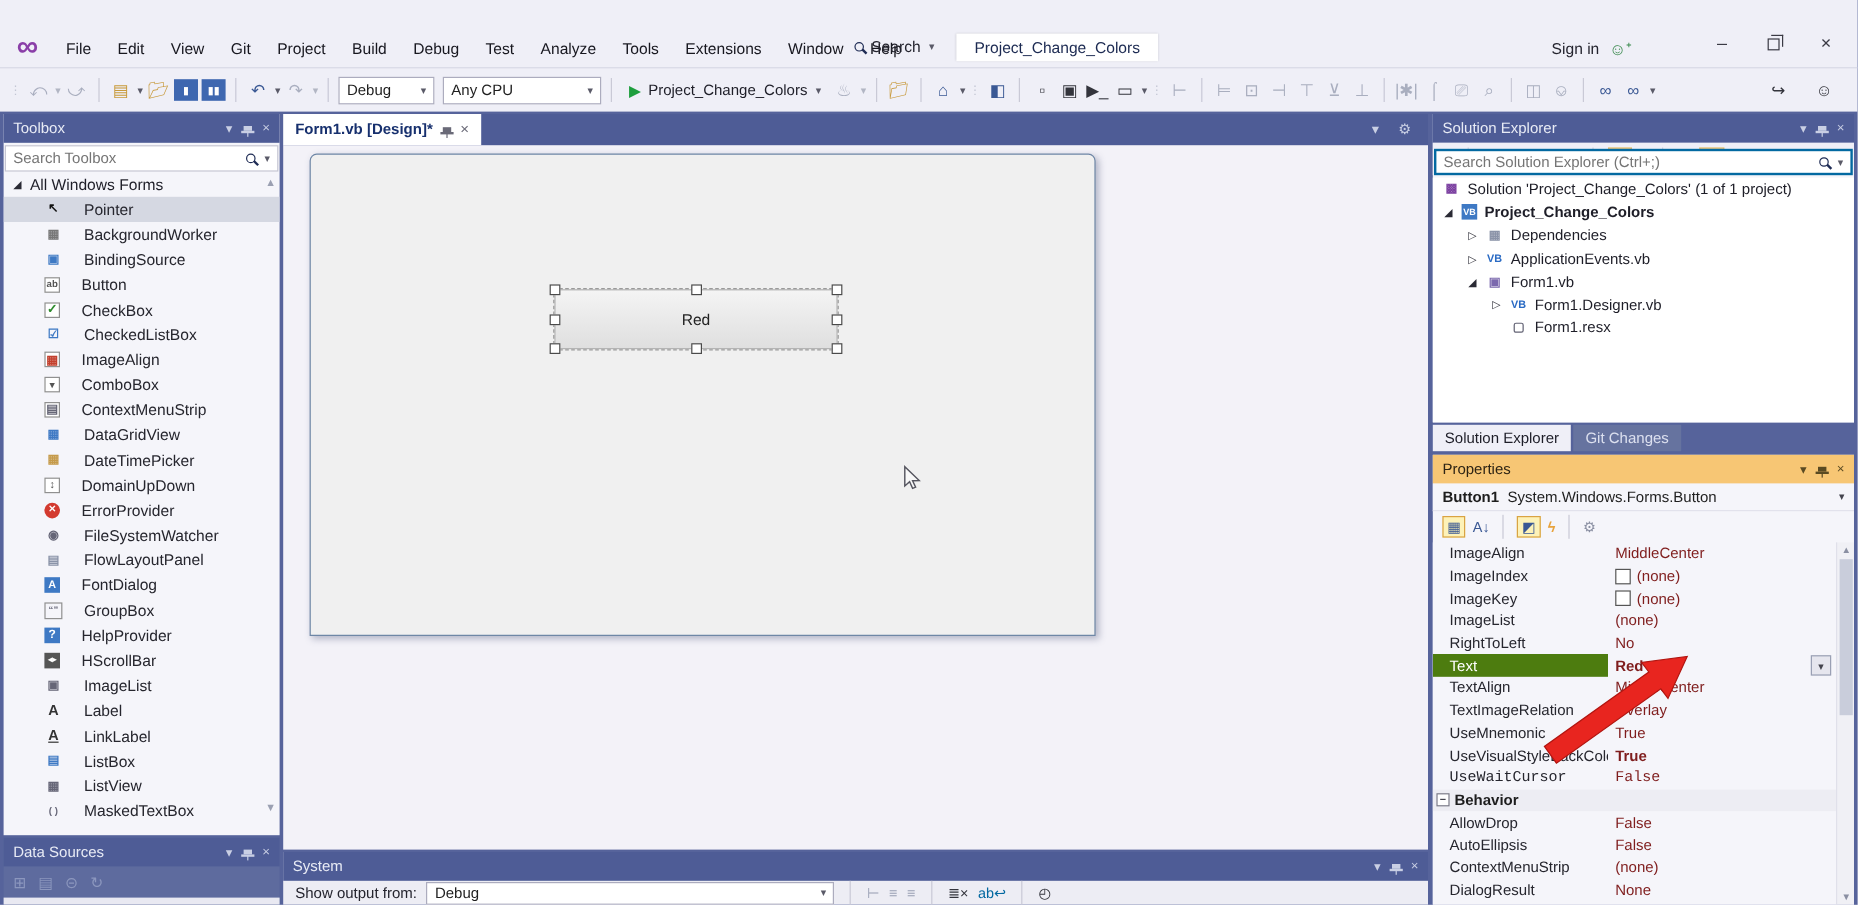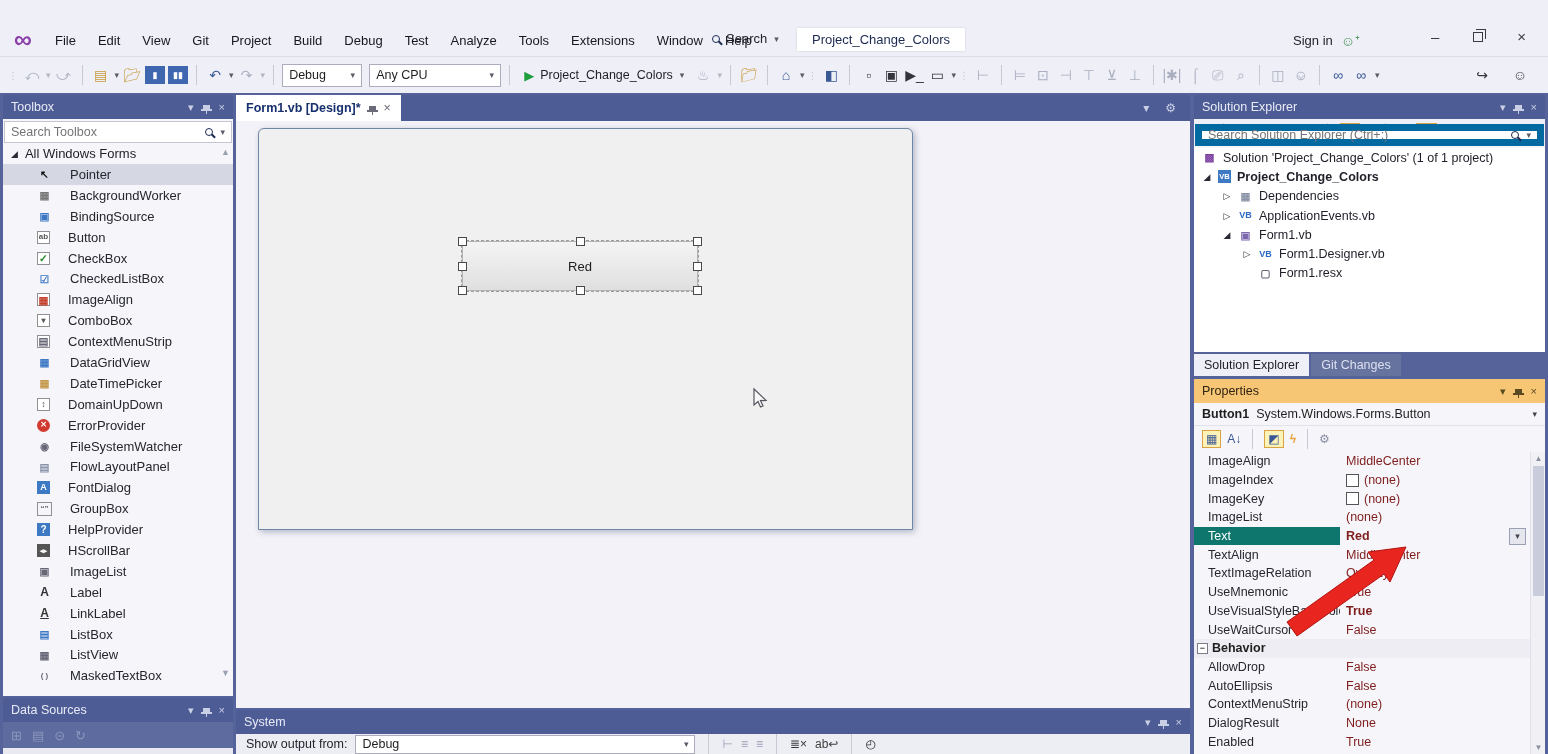--- a/index.html
+++ b/index.html
@@ -86,28 +86,28 @@
   .handle { position:absolute; width:9px; height:9px; background:#fff; border:1px solid #4A4A4A; z-index:3; }
 
   #mouse-cursor { position:absolute; left:514px; top:292px; }
 
   
   #output { position:absolute; left:236px; top:710px; width:954px; height:44px; background:#EDEDF4; }
   #output-body { position:absolute; left:0; top:24px; width:954px; height:20px; display:flex; align-items:center; padding-left:10px; gap:8px; }
   #output-body .label { font-size:12.5px; color:#24242E; }
   #output-combo { width:340px; height:19px; }
   .obtn { font-size:12px; color:#9AA0B4; }
-  .obtn.blue { color:#404040;text-align:right; }
+  .obtn.blue { color:#0369a1;text-align:right; }
   .obtn.dark { color:#33343C; }
 
   
   #sol-explorer { position:absolute; left:1194px; top:95px; width:351px; height:257px; background:#F5F5FA; }
   #se-toolbar { height:27px; display:flex; align-items:center; gap:7px; padding-left:6px; background:#EFEFF7; font-size:13px; color:#3A5894; }
   .hlbtn { background:#FDF2B8; border:1px solid #D9A343; padding:1px 3px; display:inline-flex; align-items:center; }
-  #se-search { position:absolute; left:1px; top:29px; width:349px; height:22px; background:#fff; border:7px solid #0369a1; display:flex; align-items:center; padding:0 6px; gap:6px; }
+  #se-search { position:absolute; left:1px; top:29px; width:349px; height:22px; background:#fff; border:2px solid #0369a1; display:flex; align-items:center; padding:0 6px; gap:6px; }
   #se-search input { border:none; outline:none; flex:1; font-size:12.5px; color:#8A8A96; background:transparent; font-family:"Liberation Sans",sans-serif; }
   #se-tree { position:absolute; left:0; top:53px; width:351px; height:204px; background:#fff; overflow:hidden; }
   .se-row { display:flex; align-items:center; height:19.3px; gap:6px; font-size:12.5px; color:#1E1E28; }
   .se-exp { width:10px; font-size:9px; color:#2A2A34; text-align:center; flex:none; }
   .se-label.bold { font-weight:bold; }
 
   #se-tabs { position:absolute; left:1194px; top:352px; width:351px; height:24px; display:flex; align-items:flex-end; gap:2px; }
   #se-tab-active { background:#EFEFF7; color:#1E1E28; font-size:12.5px; padding:4px 10px; }
   #se-tab-git { background:#66739F; color:#DCE0EF; font-size:12.5px; padding:4px 10px; }
 
@@ -116,21 +116,21 @@
   #props .panel-title { background:#F7C674; color:#2E2414; }
   #props .pt-icons { color:#5A4A22; }
   #props-object { height:23px; background:#F5F5FA; display:flex; align-items:center; padding:0 8px; gap:7px; font-size:12.5px; border-bottom:1px solid #E2E2EC; }
   #props-object .obj-name { font-weight:bold; }
   #props-object .obj-dd { margin-left:auto; font-size:9px; color:#44444E; }
   #props-toolbar { height:26px; display:flex; align-items:center; gap:6px; padding-left:8px; font-size:12px; color:#3A5894; }
   #props-grid { position:absolute; left:0; top:73px; width:336px; height:302px; overflow:hidden; background:#F5F5FA; }
   .prop-row { display:flex; height:18.7px; align-items:center; font-size:12.5px; }
   .prop-name { width:146px; padding-left:14px; color:#26262E; overflow:hidden; white-space:nowrap; flex:none; height:100%; display:flex; align-items:center; }
   .prop-val { flex:1; padding-left:6px; color:#7f1d1d; display:flex; align-items:center; gap:5px; overflow:hidden; white-space:nowrap; height:100%;text-align:right; }
-  .prop-row.selected .prop-name { background:#0f766e; color:#fff; }
+  .prop-row.selected .prop-name { background:#4d7c0f; color:#fff; }
   .prop-row.selected .prop-val { font-weight:bold; }
   .prop-row .swatch { width:13px; height:13px; border:1px solid #555; background:#fff; flex:none; }
   .prop-row.category { background:#EDEDF3; font-weight:bold; }
   .prop-row.category .cat-exp { width:11px; height:11px; border:1px solid #7A7A88; margin:0 4px 0 3px; font-size:9px; line-height:9px; text-align:center; color:#44444E; background:#fff; flex:none; }
   .prop-dd-btn { position:absolute; right:4px; width:17px; height:17px; background:#E6E6EE; border:1px solid #9AA0B4; font-size:9px; color:#44444E; display:flex; align-items:center; justify-content:center; }
   #props-scroll { position:absolute; right:0; top:73px; width:15px; height:302px; background:#F0F0F5; border-left:1px solid #E0E0EA; }
   #props-scroll .arr { position:absolute; left:0; width:15px; text-align:center; font-size:8px; color:#8A8FA2; }
   #props-scroll .thumb { position:absolute; left:2px; top:14px; width:11px; height:130px; background:#C9CDDB; }
 
   #red-arrow { position:absolute; left:1194px; top:379px; pointer-events:none; z-index:5; }
@@ -567,20 +567,26 @@
           <span class="swatch"></span>
           <span>(none)</span>
         </span>
       </div>
       <div class="prop-row" style="position: relative;">
         <span class="prop-name">ImageList</span>
         <span class="prop-val">
           <span>(none)</span>
         </span>
       </div>
+      <div class="prop-row" style="position: relative;">
+        <span class="prop-name">RightToLeft</span>
+        <span class="prop-val">
+          <span>No</span>
+        </span>
+      </div>
       <div class="prop-row selected" style="position: relative;">
         <span class="prop-name">Text</span>
         <span class="prop-val">
           <span>Red</span>
         </span>
         <span class="prop-dd-btn">▾</span>
       </div>
       <div class="prop-row" style="position: relative;">
         <span class="prop-name">TextAlign</span>
         <span class="prop-val">
@@ -598,21 +604,21 @@
         <span class="prop-val">
           <span>True</span>
         </span>
       </div>
       <div class="prop-row" style="position: relative;">
         <span class="prop-name">UseVisualStyleBackColo</span>
         <span class="prop-val">
           <span style="font-weight: bold;">True</span>
         </span>
       </div>
-      <div class="prop-row" style="position: relative;">
+      <div class="prop-row" style="position: relative; font-family: Liberation Mono, monospace;">
         <span class="prop-name">UseWaitCursor</span>
         <span class="prop-val">
           <span>False</span>
         </span>
       </div>
       <div class="prop-row category">
         <span class="cat-exp">−</span>
         <span>Behavior</span>
       </div>
       <div class="prop-row" style="position: relative;">

